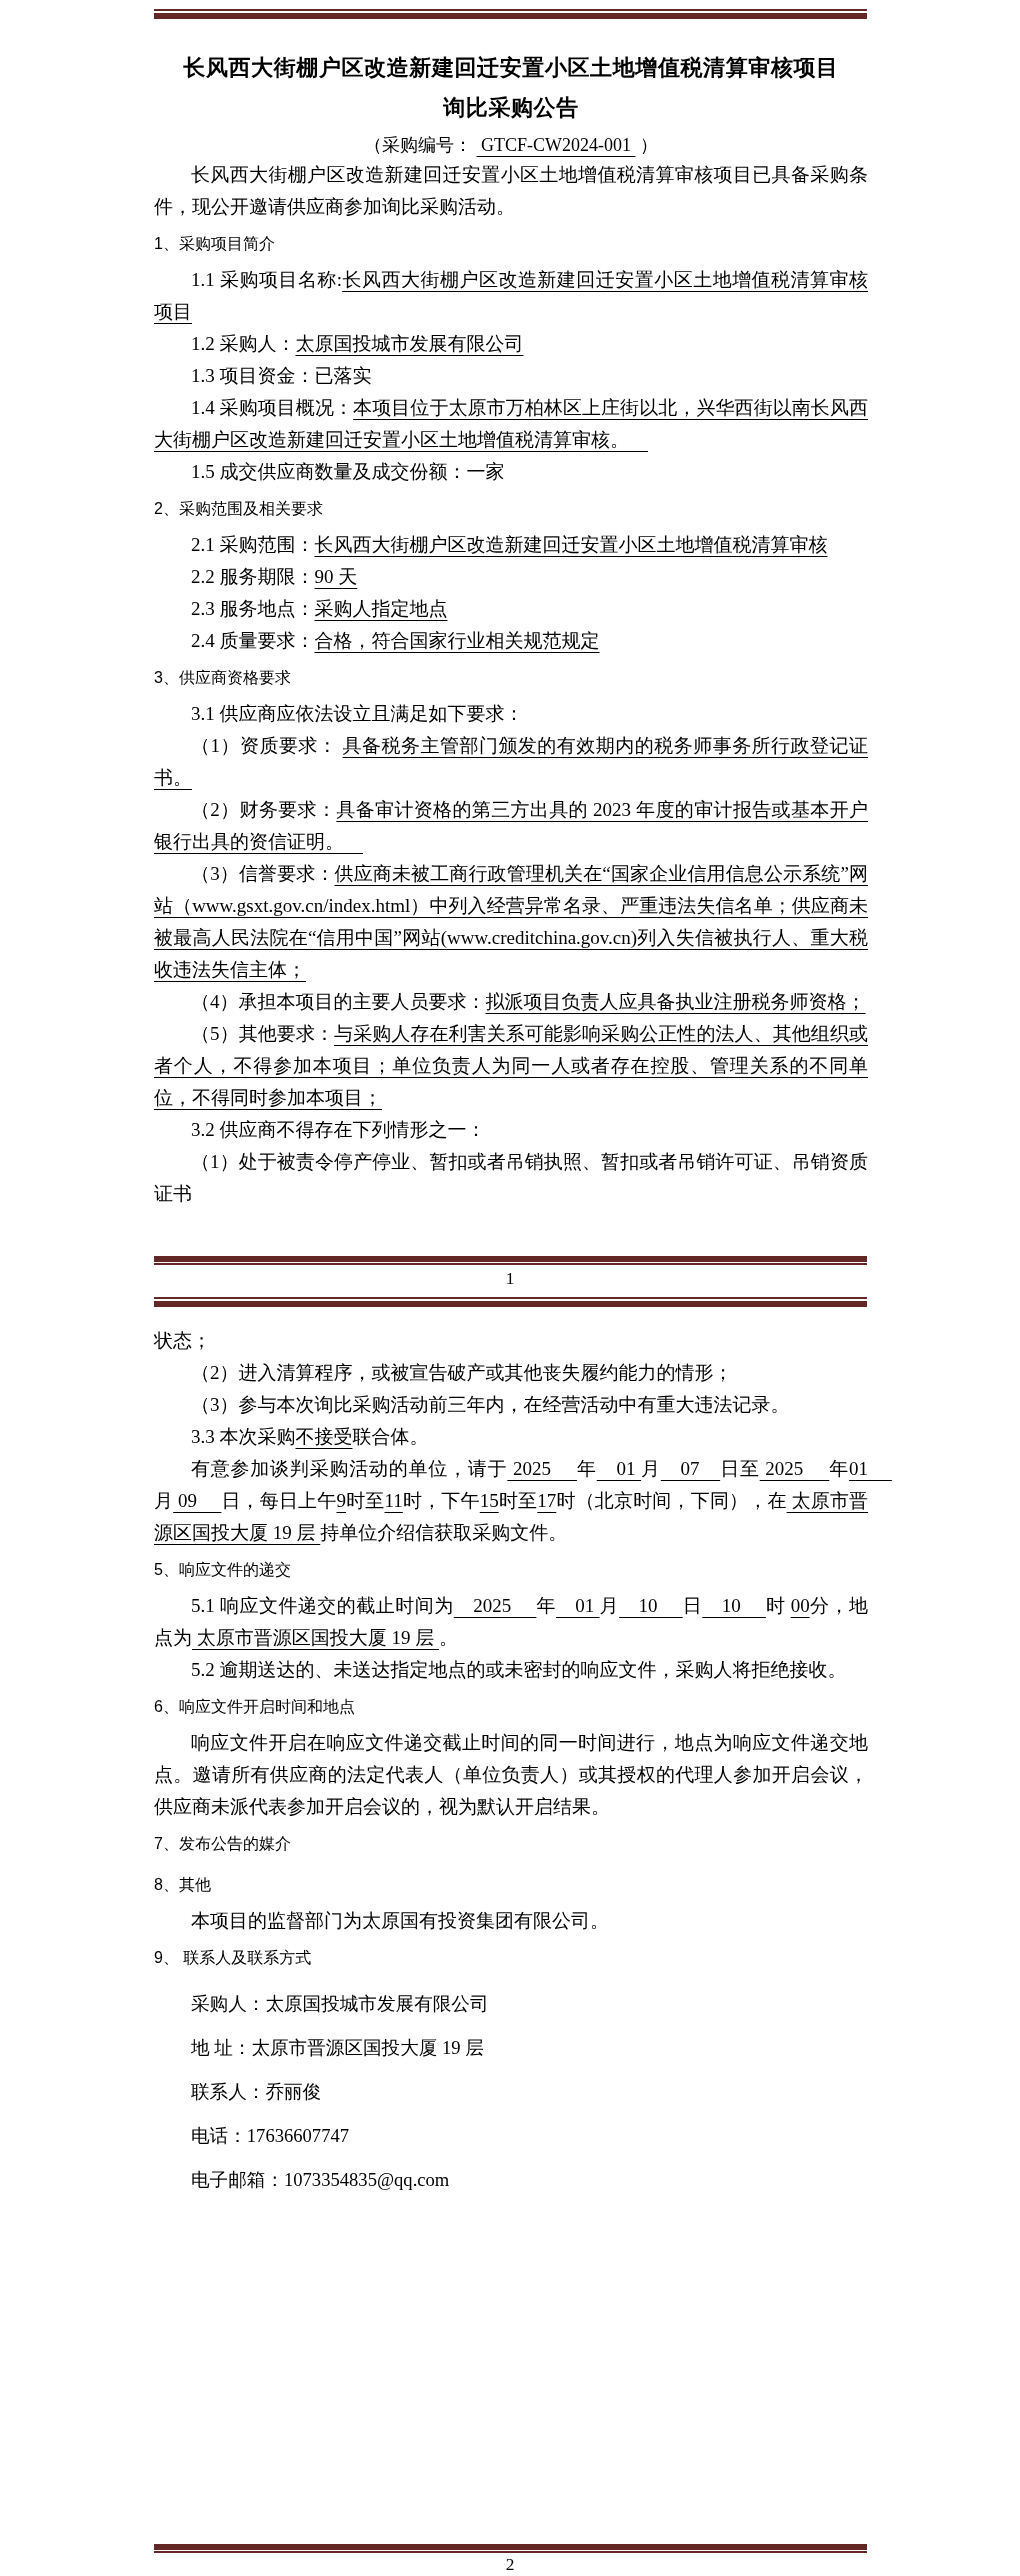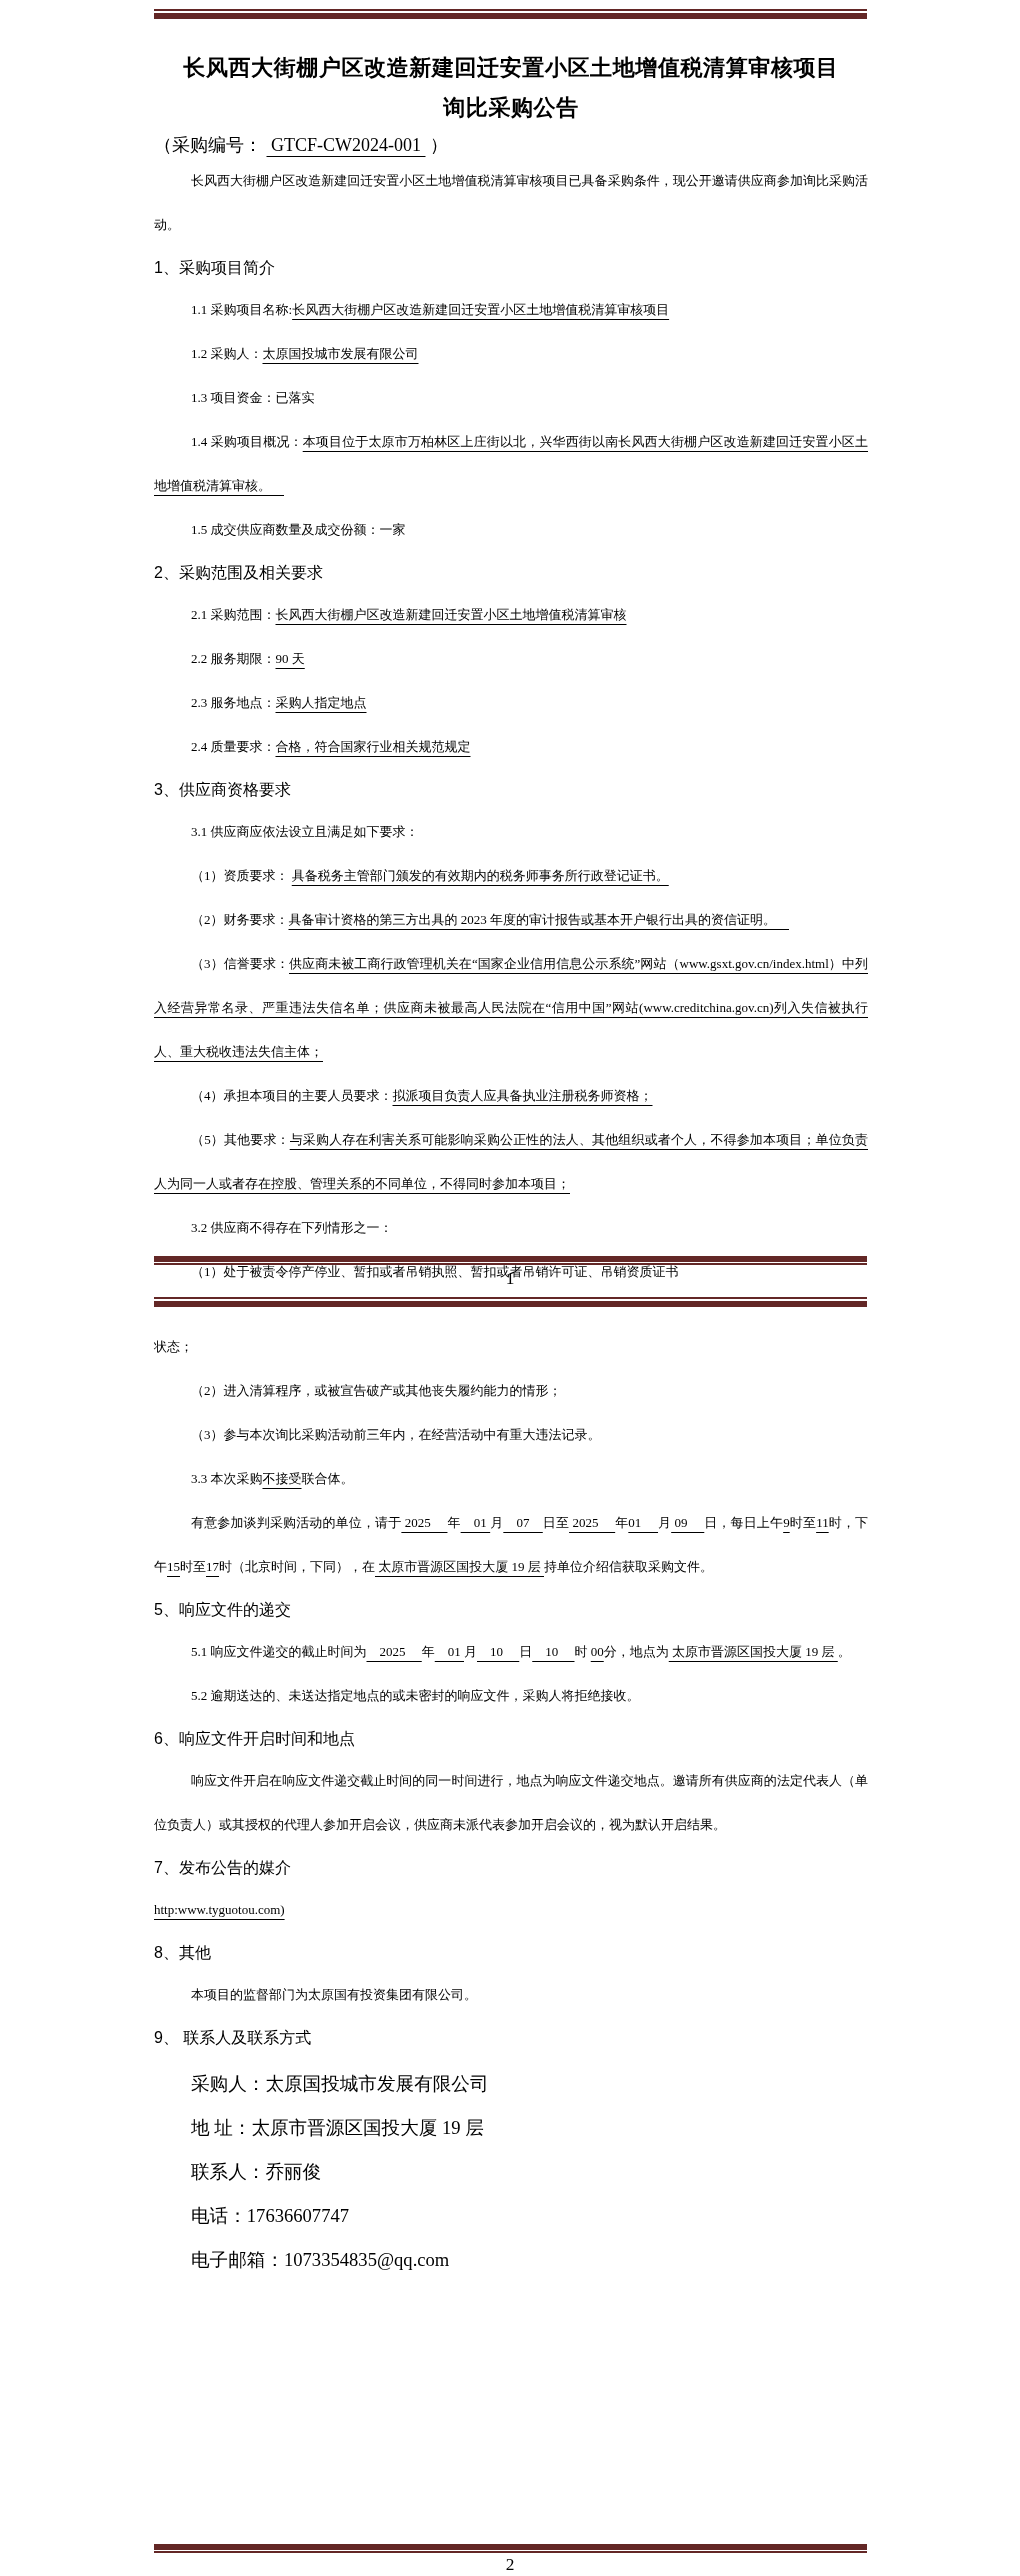--- a/index.html
+++ b/index.html
@@ -38,28 +38,28 @@
   .pb-2 { top: 1325px; }
   
   .blk { margin: 0; white-space: pre-wrap; }
   .title {
     font-family: "Liberation Sans", "DejaVu Sans", sans-serif;
     font-weight: bold; font-size: 22px; line-height: 31px;
     text-align: center; letter-spacing: 0.6px;
   }
   .title + .title { margin-top: 9px; }
   .ref {
-    font-size: 18px; line-height: 28px; margin-top: 7.7px;
+    font-size: 18px; line-height: 28px; text-align: center; margin-top: 7.7px;
   }
   .heading {
     font-family: "Liberation Sans", "DejaVu Sans", sans-serif;
     font-weight: normal; font-size: 16px; line-height: 41px;
     white-space: pre-wrap;
   }
-  .para { font-size: 13px; line-height: 44px; text-align: justify; }
+  .para { font-size: 19px; line-height: 32px; text-align: justify; }
   .line { font-size: 18.6px; line-height: 36px; text-align: left; margin-top: 8px; }
   .indent { text-indent: 37px; }
   .spread { letter-spacing: 6.1px; }
   .u {
     text-decoration: underline;
     text-decoration-thickness: 1.3px;
     text-underline-offset: 4.5px;
   }
 </style>
 </head>
@@ -111,21 +111,20 @@
       <div class="blk para indent"><span>（2）进入清算程序，或被宣告破产或其他丧失履约能力的情形；</span></div>
       <div class="blk para indent"><span>（3）参与本次询比采购活动前三年内，在经营活动中有重大违法记录。</span></div>
       <div class="blk para indent"><span>3.3 本次采购</span><span class="u">不接受</span><span>联合体。</span></div>
       <div class="blk para indent"><span>有意参加谈判采购活动的单位，请于</span><span class="u"> 2025　 </span><span>年</span><span class="u">　01 </span><span>月</span><span class="u">　07　</span><span>日至</span><span class="u"> 2025　 </span><span>年</span><span class="u">01　 </span><span>月</span><span class="u"> 09　 </span><span>日，每日上午</span><span class="u">9</span><span>时至</span><span class="u">11</span><span>时，下午</span><span class="u">15</span><span>时至</span><span class="u">17</span><span>时（北京时间，下同），在</span><span class="u"> 太原市晋源区国投大厦 19 层 </span><span>持单位介绍信获取采购文件。</span></div>
       <div class="blk heading"><span>5、响应文件的递交</span></div>
       <div class="blk para indent"><span>5.1 响应文件递交的截止时间为</span><span class="u">　2025　 </span><span>年</span><span class="u">　01 </span><span>月</span><span class="u">　10　 </span><span>日</span><span class="u">　10　 </span><span>时 </span><span class="u">00</span><span>分，地点为</span><span class="u"> 太原市晋源区国投大厦 19 层 </span><span>。</span></div>
       <div class="blk para indent"><span>5.2 逾期送达的、未送达指定地点的或未密封的响应文件，采购人将拒绝接收。</span></div>
       <div class="blk heading"><span>6、响应文件开启时间和地点</span></div>
       <div class="blk para indent"><span>响应文件开启在响应文件递交截止时间的同一时间进行，地点为响应文件递交地点。邀请所有供应商的法定代表人（单位负责人）或其授权的代理人参加开启会议，供应商未派代表参加开启会议的，视为默认开启结果。</span></div>
       <div class="blk heading"><span>7、发布公告的媒介</span></div>
-      <div class="blk para"><span class="u">http:www.tyguotou.com)</span></div>
       <div class="blk heading"><span>8、其他</span></div>
       <div class="blk para indent"><span>本项目的监督部门为太原国有投资集团有限公司。</span></div>
       <div class="blk heading"><span>9、 联系人及联系方式</span></div>
       <div class="blk line indent"><span>采购人：太原国投城市发展有限公司</span></div>
       <div class="blk line indent"><span>地 址：太原市晋源区国投大厦 19 层</span></div>
       <div class="blk line indent"><span>联系人：乔丽俊</span></div>
       <div class="blk line indent"><span>电话：17636607747</span></div>
       <div class="blk line indent"><span>电子邮箱：1073354835@qq.com</span></div>
     </div>
 

